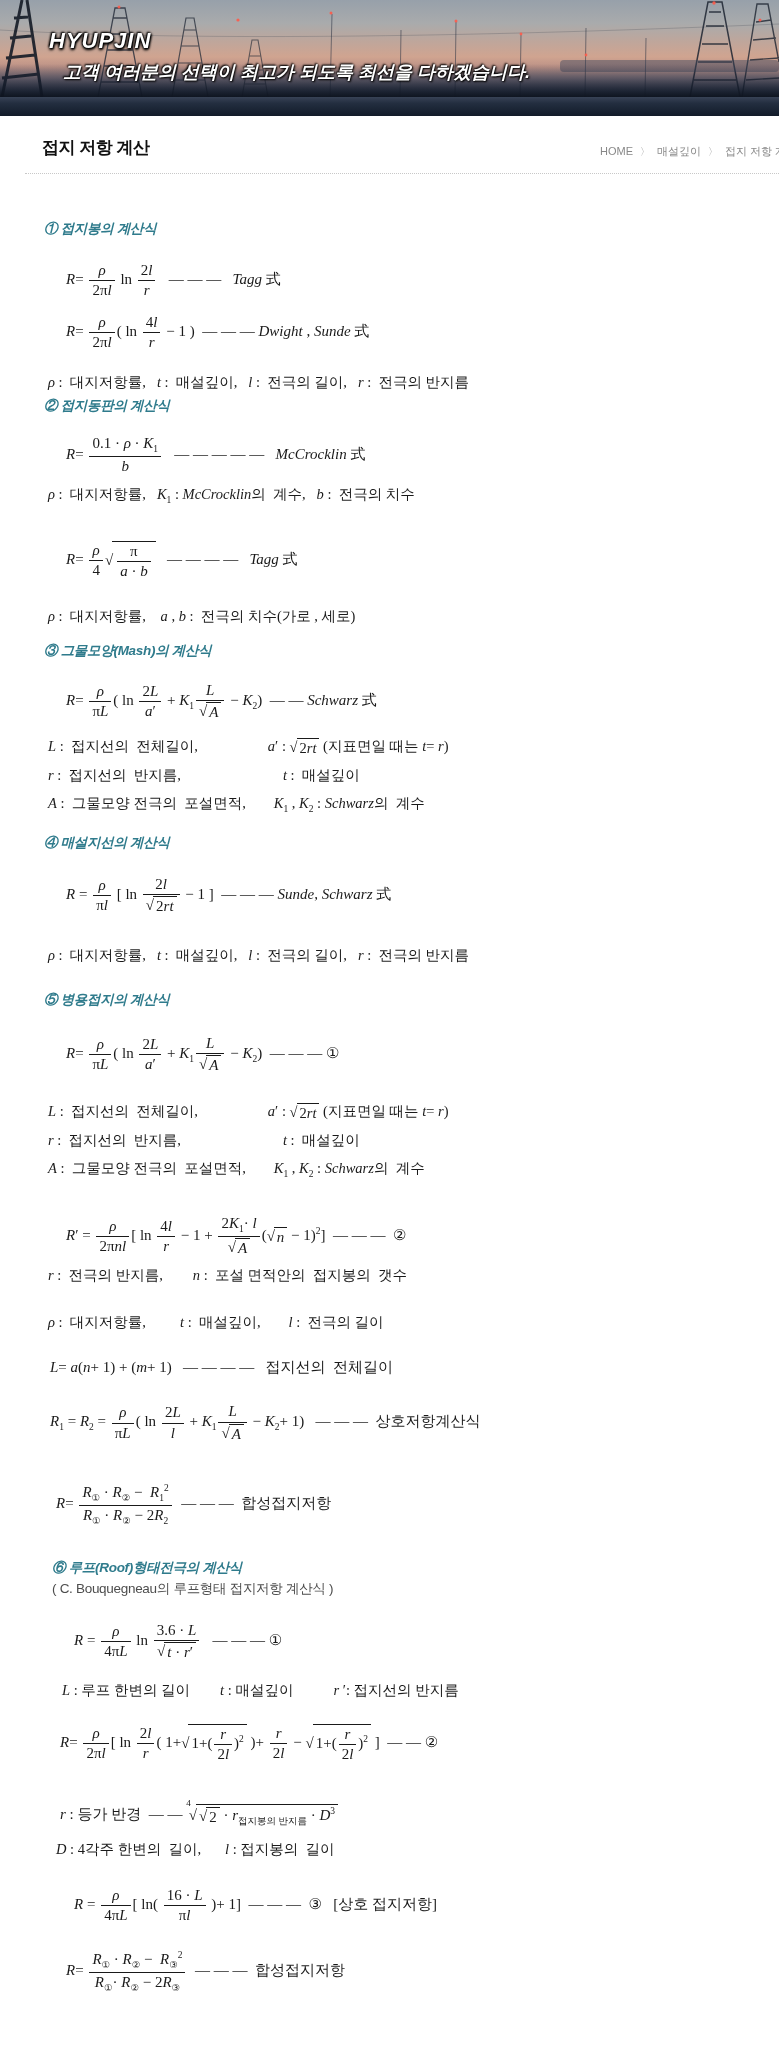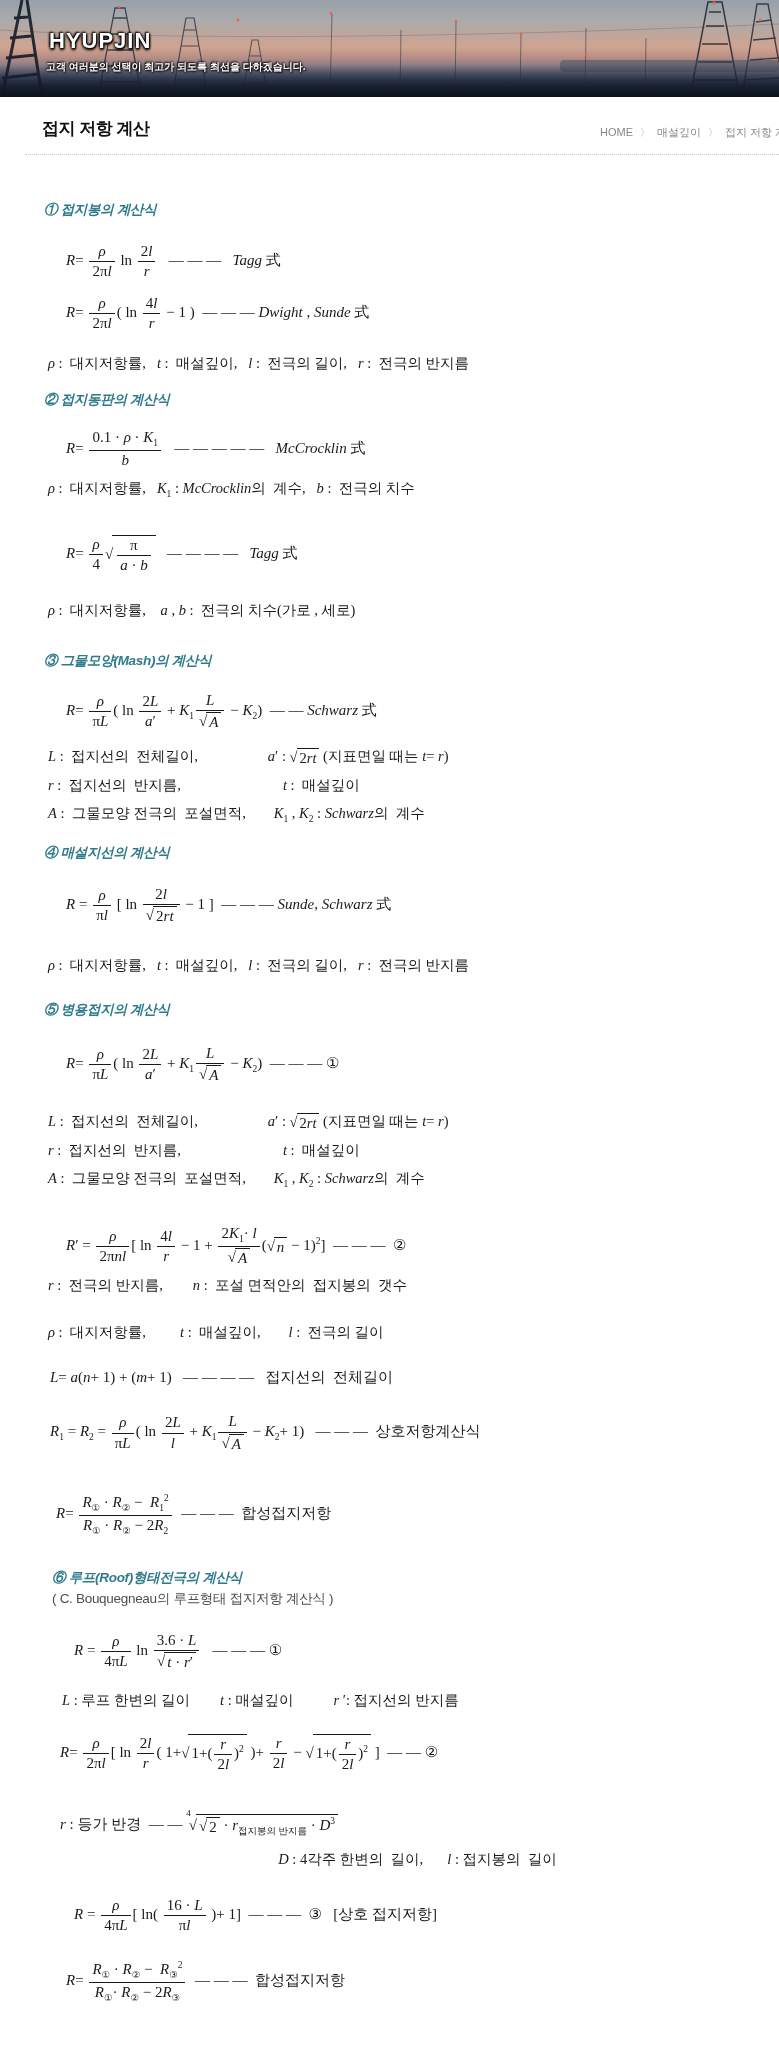--- a/index.html
+++ b/index.html
@@ -1,28 +1,28 @@
 <!DOCTYPE html>
 <html><head>
 <meta charset="utf-8">
 <style>
   html,body{margin:0;padding:0;background:#fff;}
   body{width:779px;height:2059px;overflow:hidden;position:relative;
        font-family:"Liberation Sans",sans-serif;}
 
   
-  .banner{position:relative;width:779px;height:97px;overflow:hidden;
+  .banner{position:relative;width:779px;height:116px;overflow:hidden;
     background:linear-gradient(180deg,#97a0aa 0%,#a9abac 20%,#bfa69b 36%,
-      #d0a490 49%,#bb9186 58%,#8b7d85 68%,#4a5468 79%,#232e40 89%,#121b29 100%);}
+      #d0a490 49%,#bb9186 58%,#8b7d85 68%,#4a5468 79%,#232e40 89%,#121b29 100%);font-style:italic;}
   .banner svg{position:absolute;left:0;top:0;}
   .banner-logo{position:absolute;left:49px;top:28px;color:#fff;font-weight:bold;
     font-size:22px;letter-spacing:1px;
     text-shadow:0 0 3px #000,1px 1px 2px #000,-1px -1px 2px #000,0 2px 3px #000;}
-  .banner-tagline{position:absolute;left:46px;top:60px;color:#fff;font-weight:bold;
-    font-size:10px;letter-spacing:0px;
+  .banner-tagline{position:absolute;left:63px;top:60px;color:#fff;font-weight:bold;
+    font-size:18px;letter-spacing:0px;
     text-shadow:0 0 2px #000,1px 1px 2px #000,-1px -1px 2px #000;text-align:center;}
 
   
   .page-head{position:relative;margin:20px 0 0 42px;height:26px;}
   .page-title{font-size:17px;font-weight:bold;color:#111;letter-spacing:-0.5px;}
   .breadcrumb{position:absolute;top:8px;left:558px;white-space:pre;font-size:11px;color:#888;}
   .bc-item{color:#888;cursor:pointer;}
   .bc-sep{color:#999;font-size:10px;margin:0 7px;}
   .divider{border-top:1px dotted #c8c8c8;margin:11px 0 0 25px;}
 
@@ -91,28 +91,28 @@
 </div>
 <div class="divider"></div>
 
 <div class="content">
     <div class="section">
       <div class="sec-title">① 접지봉의 계산식</div>
       <div class="formula" style="margin-top: 24px;"><span class="mi">R</span><span class="mu">= </span><span class="mfrac"><span class="num"><span class="mi">ρ</span></span><span class="den"><span class="mu">2π</span><span class="mi">l</span></span></span><span class="mu"> ln </span><span class="mfrac"><span class="num"><span class="mu">2</span><span class="mi">l</span></span><span class="den"><span class="mi">r</span></span></span><span class="mu">   — — —   </span><span class="mi">Tagg</span><span class="mu"> 式</span></div>
       <div class="formula" style="margin-top: 14px;"><span class="mi">R</span><span class="mu">= </span><span class="mfrac"><span class="num"><span class="mi">ρ</span></span><span class="den"><span class="mu">2π</span><span class="mi">l</span></span></span><span class="mu">( ln </span><span class="mfrac"><span class="num"><span class="mu">4</span><span class="mi">l</span></span><span class="den"><span class="mi">r</span></span></span><span class="mu"> − 1 )  — — — </span><span class="mi">Dwight</span><span class="mu"> , </span><span class="mi">Sunde</span><span class="mu"> 式</span></div>
       <div class="defline" style="margin-top: 22px;"><span class="mi">ρ</span><span class="mu"> :  대지저항률,   </span><span class="mi">t</span><span class="mu"> :  매설깊이,   </span><span class="mi">l</span><span class="mu"> :  전극의 길이,   </span><span class="mi">r</span><span class="mu"> :  전극의 반지름</span></div>
     </div>
-    <div class="section" style="margin-top: 18px;">
+    <div class="section" style="margin-top: 5px;">
       <div class="sec-title">② 접지동판의 계산식</div>
       <div class="formula" style="margin-top: 20px;"><span class="mi">R</span><span class="mu">= </span><span class="mfrac"><span class="num"><span class="mu">0.1 · </span><span class="mi">ρ</span><span class="mu"> · </span><span class="mi">K</span><sub class="msub">1</sub></span><span class="den"><span class="mi">b</span></span></span><span class="mu">   — — — — —   </span><span class="mi">McCrocklin</span><span class="mu"> 式</span></div>
       <div class="defline" style="margin-top: 10px;"><span class="mi">ρ</span><span class="mu"> :  대지저항률,   </span><span class="mi">K</span><sub class="msub">1</sub><span class="mu"> : </span><span class="mi">McCrocklin</span><span class="mu">의  계수,   </span><span class="mi">b</span><span class="mu"> :  전극의 치수</span></div>
       <div class="formula" style="margin-top: 36px;"><span class="mi">R</span><span class="mu">= </span><span class="mfrac"><span class="num"><span class="mi">ρ</span></span><span class="den"><span class="mu">4</span></span></span><span class="msqrt"><span class="rad">√</span><span class="bar"><span class="mfrac"><span class="num"><span class="mu">π</span></span><span class="den"><span class="mi">a</span><span class="mu"> · </span><span class="mi">b</span></span></span></span></span><span class="mu">   — — — —   </span><span class="mi">Tagg</span><span class="mu"> 式</span></div>
       <div class="defline" style="margin-top: 26px;"><span class="mi">ρ</span><span class="mu"> :  대지저항률,    </span><span class="mi">a</span><span class="mu"> , </span><span class="mi">b</span><span class="mu"> :  전극의 치수(가로 , 세로)</span></div>
     </div>
-    <div class="section" style="margin-top: 32px;">
+    <div class="section" style="margin-top: 16px;">
       <div class="sec-title">③ 그물모양(Mash)의 계산식</div>
       <div class="formula" style="margin-top: 22px;"><span class="mi">R</span><span class="mu">= </span><span class="mfrac"><span class="num"><span class="mi">ρ</span></span><span class="den"><span class="mu">π</span><span class="mi">L</span></span></span><span class="mu">( ln </span><span class="mfrac"><span class="num"><span class="mu">2</span><span class="mi">L</span></span><span class="den"><span class="mi">a</span><span class="mu">′</span></span></span><span class="mu"> + </span><span class="mi">K</span><sub class="msub">1</sub><span class="mfrac"><span class="num"><span class="mi">L</span></span><span class="den"><span class="msqrt"><span class="rad">√</span><span class="bar"><span class="mi">A</span></span></span></span></span><span class="mu"> − </span><span class="mi">K</span><sub class="msub">2</sub><span class="mu">)  — — </span><span class="mi">Schwarz</span><span class="mu"> 式</span></div>
       <div class="defline" style="margin-top: 16px;"><span class="mi">L</span><span class="mu"> :  접지선의  전체길이,</span><span class="mgap" style="width: 70px;"></span><span class="mi">a</span><span class="mu">′ : </span><span class="msqrt"><span class="rad">√</span><span class="bar"><span class="mu">2</span><span class="mi">rt</span></span></span><span class="mu"> (지표면일 때는 </span><span class="mi">t</span><span class="mu">= </span><span class="mi">r</span><span class="mu">)</span></div>
       <div class="defline" style="margin-top: 9px;"><span class="mi">r</span><span class="mu"> :  접지선의  반지름,</span><span class="mgap" style="width: 102px;"></span><span class="mi">t</span><span class="mu"> :  매설깊이</span></div>
       <div class="defline" style="margin-top: 9px;"><span class="mi">A</span><span class="mu"> :  그물모양 전극의  포설면적,</span><span class="mgap" style="width: 28px;"></span><span class="mi">K</span><sub class="msub">1</sub><span class="mu"> , </span><span class="mi">K</span><sub class="msub">2</sub><span class="mu"> : </span><span class="mi">Schwarz</span><span class="mu">의  계수</span></div>
     </div>
     <div class="section" style="margin-top: 20px;">
       <div class="sec-title">④ 매설지선의 계산식</div>
       <div class="formula" style="margin-top: 24px;"><span class="mi">R</span><span class="mu"> = </span><span class="mfrac"><span class="num"><span class="mi">ρ</span></span><span class="den"><span class="mu">π</span><span class="mi">l</span></span></span><span class="mu"> [ ln </span><span class="mfrac"><span class="num"><span class="mu">2</span><span class="mi">l</span></span><span class="den"><span class="msqrt"><span class="rad">√</span><span class="bar"><span class="mu">2</span><span class="mi">rt</span></span></span></span></span><span class="mu"> − 1 ]  — — — </span><span class="mi">Sunde</span><span class="mu">, </span><span class="mi">Schwarz</span><span class="mu"> 式</span></div>
       <div class="defline" style="margin-top: 30px;"><span class="mi">ρ</span><span class="mu"> :  대지저항률,   </span><span class="mi">t</span><span class="mu"> :  매설깊이,   </span><span class="mi">l</span><span class="mu"> :  전극의 길이,   </span><span class="mi">r</span><span class="mu"> :  전극의 반지름</span></div>
@@ -130,17 +130,17 @@
       <div class="formula" style="margin-top: 26px; margin-left: 6px;"><span class="mi">R</span><sub class="msub">1</sub><span class="mu"> = </span><span class="mi">R</span><sub class="msub">2</sub><span class="mu"> = </span><span class="mfrac"><span class="num"><span class="mi">ρ</span></span><span class="den"><span class="mu">π</span><span class="mi">L</span></span></span><span class="mu">( ln </span><span class="mfrac"><span class="num"><span class="mu">2</span><span class="mi">L</span></span><span class="den"><span class="mi">l</span></span></span><span class="mu"> + </span><span class="mi">K</span><sub class="msub">1</sub><span class="mfrac"><span class="num"><span class="mi">L</span></span><span class="den"><span class="msqrt"><span class="rad">√</span><span class="bar"><span class="mi">A</span></span></span></span></span><span class="mu"> − </span><span class="mi">K</span><sub class="msub">2</sub><span class="mu">+ 1)   — — —  상호저항계산식</span></div>
       <div class="formula" style="margin-top: 40px; margin-left: 12px;"><span class="mi">R</span><span class="mu">= </span><span class="mfrac"><span class="num"><span class="mi">R</span><sub class="msub">①</sub><span class="mu"> · </span><span class="mi">R</span><sub class="msub">②</sub><span class="mu"> −  </span><span class="mi">R</span><sub class="msub">1</sub><sup class="msup">2</sup></span><span class="den"><span class="mi">R</span><sub class="msub">①</sub><span class="mu"> · </span><span class="mi">R</span><sub class="msub">②</sub><span class="mu"> − 2</span><span class="mi">R</span><sub class="msub">2</sub></span></span><span class="mu">  — — —  합성접지저항</span></div>
     </div>
     <div class="section" style="margin-top: 32px; margin-left: 8px;">
       <div class="sec-title">⑥ 루프(Roof)형태전극의 계산식</div>
       <div class="sec-subtitle">( C. Bouquegneau의 루프형태 접지저항 계산식 )</div>
       <div class="formula" style="margin-top: 24px;"><span class="mi">R</span><span class="mu"> = </span><span class="mfrac"><span class="num"><span class="mi">ρ</span></span><span class="den"><span class="mu">4π</span><span class="mi">L</span></span></span><span class="mu"> ln </span><span class="mfrac"><span class="num"><span class="mu">3.6 · </span><span class="mi">L</span></span><span class="den"><span class="msqrt"><span class="rad">√</span><span class="bar"><span class="mi">t</span><span class="mu"> · </span><span class="mi">r</span><span class="mu">′</span></span></span></span></span><span class="mu">   — — — ①</span></div>
       <div class="defline" style="margin-top: 20px; margin-left: 10px;"><span class="mi">L</span><span class="mu"> : 루프 한변의 길이</span><span class="mgap" style="width: 30px;"></span><span class="mi">t</span><span class="mu"> : 매설깊이</span><span class="mgap" style="width: 40px;"></span><span class="mi">r</span><span class="mu"> ′: 접지선의 반지름</span></div>
       <div class="formula" style="margin-top: 24px; margin-left: 8px;"><span class="mi">R</span><span class="mu">= </span><span class="mfrac"><span class="num"><span class="mi">ρ</span></span><span class="den"><span class="mu">2π</span><span class="mi">l</span></span></span><span class="mu">[ ln </span><span class="mfrac"><span class="num"><span class="mu">2</span><span class="mi">l</span></span><span class="den"><span class="mi">r</span></span></span><span class="mu">( 1+</span><span class="msqrt"><span class="rad">√</span><span class="bar"><span class="mu">1+(</span><span class="mfrac"><span class="num"><span class="mi">r</span></span><span class="den"><span class="mu">2</span><span class="mi">l</span></span></span><span class="mu">)</span><sup class="msup">2</sup></span></span><span class="mu"> )+ </span><span class="mfrac"><span class="num"><span class="mi">r</span></span><span class="den"><span class="mu">2</span><span class="mi">l</span></span></span><span class="mu"> − </span><span class="msqrt"><span class="rad">√</span><span class="bar"><span class="mu">1+(</span><span class="mfrac"><span class="num"><span class="mi">r</span></span><span class="den"><span class="mu">2</span><span class="mi">l</span></span></span><span class="mu">)</span><sup class="msup">2</sup></span></span><span class="mu"> ]  — — ②</span></div>
       <div class="formula" style="margin-top: 40px; margin-left: 8px;"><span class="mi">r</span><span class="mu"> : 등가 반경  — — </span><span class="msqrt"><span class="ridx">4</span><span class="rad">√</span><span class="bar"><span class="msqrt"><span class="rad">√</span><span class="bar"><span class="mu">2</span></span></span><span class="mu"> · </span><span class="mi">r</span><sub class="msub">접지봉의 반지름</sub><span class="mu"> · </span><span class="mi">D</span><sup class="msup">3</sup></span></span></div>
-      <div class="defline" style="margin-top: 12px; text-align: center;"><span class="mi">D</span><span class="mu"> : 4각주 한변의  길이,</span><span class="mgap" style="width: 24px;"></span><span class="mi">l</span><span class="mu"> : 접지봉의  길이</span></div>
+      <div class="defline" style="margin-top: 12px;"><span class="mi">D</span><span class="mu"> : 4각주 한변의  길이,</span><span class="mgap" style="width: 24px;"></span><span class="mi">l</span><span class="mu"> : 접지봉의  길이</span></div>
       <div class="formula" style="margin-top: 28px;"><span class="mi">R</span><span class="mu"> = </span><span class="mfrac"><span class="num"><span class="mi">ρ</span></span><span class="den"><span class="mu">4π</span><span class="mi">L</span></span></span><span class="mu">[ ln( </span><span class="mfrac"><span class="num"><span class="mu">16 · </span><span class="mi">L</span></span><span class="den"><span class="mu">π</span><span class="mi">l</span></span></span><span class="mu"> )+ 1]  — — —  ③   [상호 접지저항]</span></div>
       <div class="formula" style="margin-top: 26px; margin-left: 14px;"><span class="mi">R</span><span class="mu">= </span><span class="mfrac"><span class="num"><span class="mi">R</span><sub class="msub">①</sub><span class="mu"> · </span><span class="mi">R</span><sub class="msub">②</sub><span class="mu"> −  </span><span class="mi">R</span><sub class="msub">③</sub><sup class="msup">2</sup></span><span class="den"><span class="mi">R</span><sub class="msub">①</sub><span class="mu">· </span><span class="mi">R</span><sub class="msub">②</sub><span class="mu"> − 2</span><span class="mi">R</span><sub class="msub">③</sub></span></span><span class="mu">  — — —  합성접지저항</span></div>
     </div>
   </div>
 
 </body></html>

